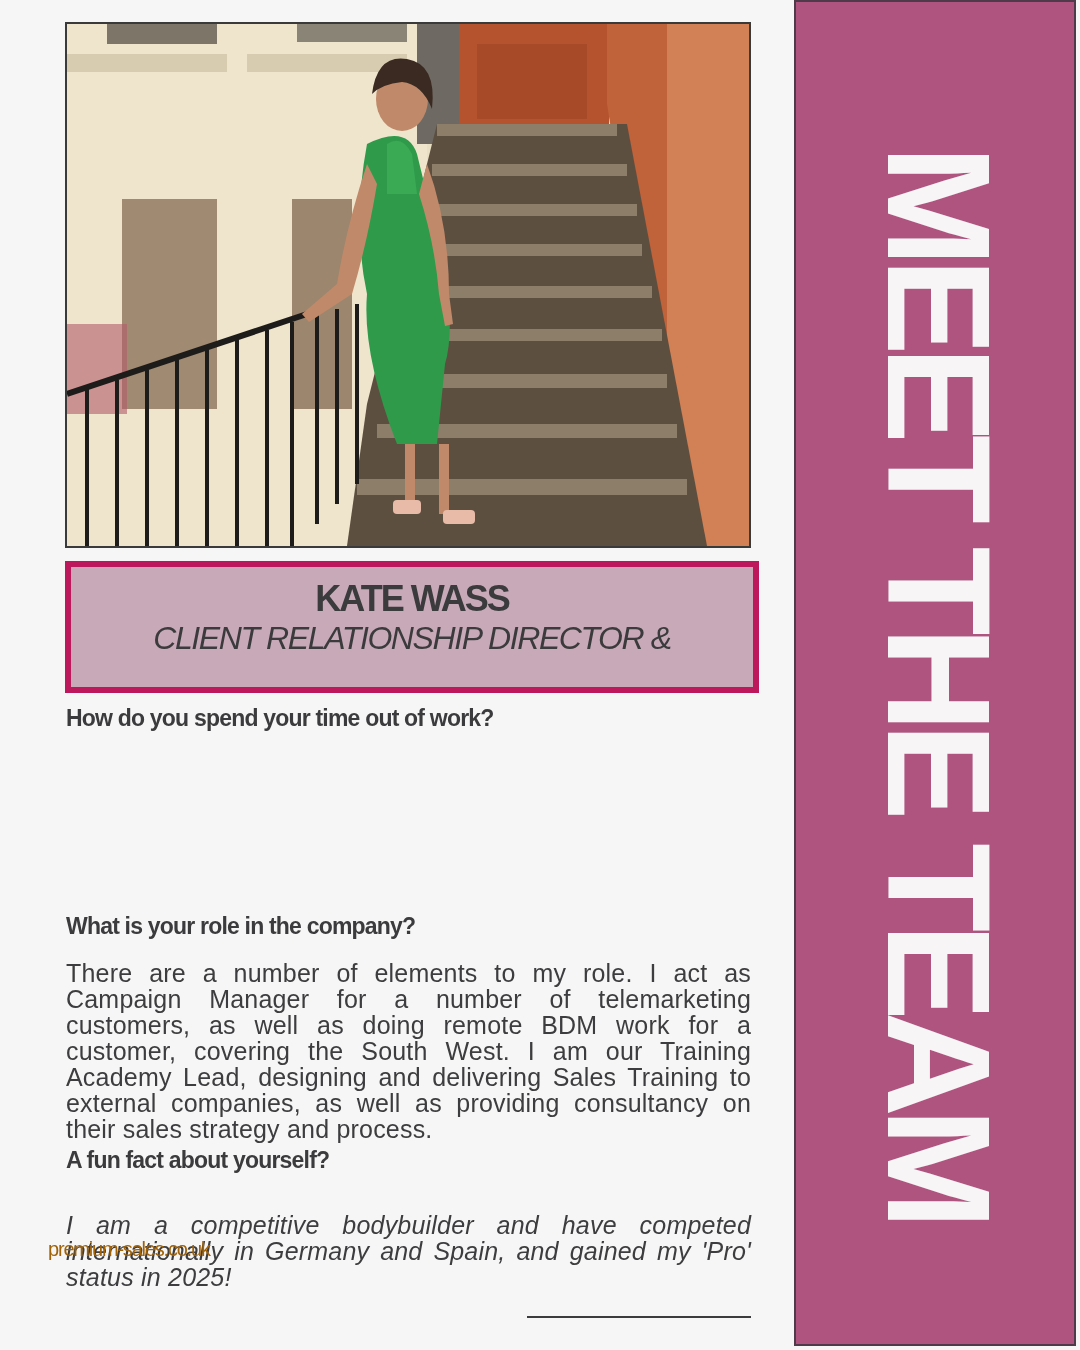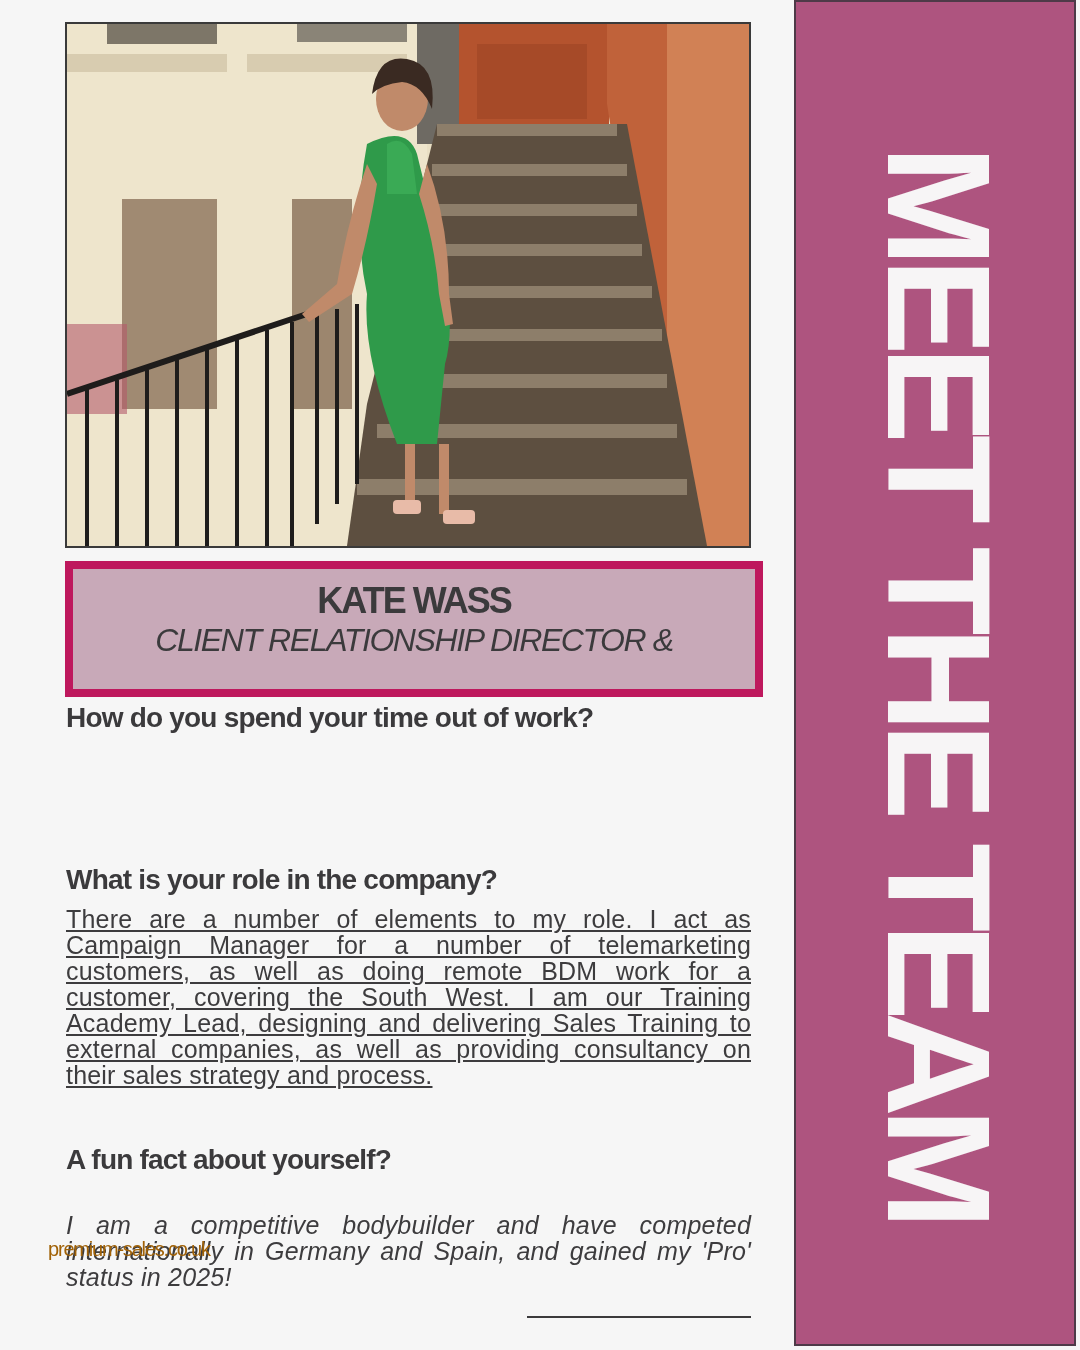--- a/index.html
+++ b/index.html
@@ -9,32 +9,32 @@
     font-family: "Liberation Sans", "DejaVu Sans", sans-serif;
     color: #3b3a3c;
   }
   .photo {
     position: absolute; left: 65px; top: 22px; width: 682px; height: 522px;
     border: 2px solid #3a3a3a; overflow: hidden; background: #d9c9a8;
   }
   .photo svg { display: block; width: 100%; height: 100%; }
   .namebox {
     position: absolute; left: 65px; top: 561px; width: 682px; height: 120px;
-    border: 8px solid #be185d; background: #c8a9b8; text-align: center;
+    border: 6px solid #be185d; background: #c8a9b8; text-align: center;
   }
   .name {
     margin-top: 12px; font-weight: 700; font-size: 36px; letter-spacing: -2px;
     color: #3b3a3c; line-height: 40px;
   }
   .role {
     font-style: italic; font-size: 32px; letter-spacing: -1.4px; line-height: 31px;
     color: #3b3a3c; margin-top: 4px;
   }
   .qa { position: absolute; left: 66px; width: 685px; }
-  .q { font-weight: 700; font-size: 28px; letter-spacing: -0.8px; color: #3b3a3c; line-height: 28px; }
+  .q { font-weight: 700; font-size: 23px; letter-spacing: -0.8px; color: #3b3a3c; line-height: 28px; }
   .a { font-size: 25px; line-height: 26px; color: #3d3c3e; text-align: justify; text-align-last: left; letter-spacing: 0.2px; }
   .footer-url { position: absolute; left: 48px; top: 1238px; font-size: 20px; letter-spacing: -1.2px; color: #a16207; }
   .footer-line { position: absolute; left: 527px; top: 1316px; width: 224px; height: 2px; background: #3b3a3c; }
   .side {
     position: absolute; left: 794px; top: 0; width: 282px; height: 1346px;
     background: #ae547f; border: 2px solid #4e3a48; box-sizing: border-box;
   }
   .side-title {
     position: absolute; left: 938px; top: 683px;
     transform: translate(-50%, -50%) rotate(90deg);
@@ -104,23 +104,23 @@
 
 <div class="namebox">
   <div class="name">KATE WASS</div>
   <div class="role">CLIENT RELATIONSHIP DIRECTOR &amp;</div>
 </div>
 
 <div class="qa" style="top:704px;">
   <div class="q">How do you spend your time out of work?</div>
 </div>
 
-<div class="qa" style="top:866px;">
+<div class="qa" style="top:912px;">
   <div class="q">What is your role in the company?</div>
-  <div class="a" style="margin-top:12px;text-decoration:underline;">There are a number of elements to my role. I act as Campaign Manager for a number of telemarketing customers, as well as doing remote BDM work for a customer, covering the South West. I am our Training Academy Lead, designing and delivering Sales Training to external companies, as well as providing consultancy on their sales strategy and process.</div>
+  <div class="a" style="margin-top:20px;">There are a number of elements to my role. I act as Campaign Manager for a number of telemarketing customers, as well as doing remote BDM work for a customer, covering the South West. I am our Training Academy Lead, designing and delivering Sales Training to external companies, as well as providing consultancy on their sales strategy and process.</div>
 </div>
 
 <div class="qa" style="top:1146px;">
   <div class="q">A fun fact about yourself?</div>
   <div class="a" style="margin-top:38px;font-style:italic;">I am a competitive bodybuilder and have competed internationally in Germany and Spain, and gained my 'Pro' status in 2025!</div>
 </div>
 
 <div class="footer-url">premium-sales.co.uk</div>
 <div class="footer-line"></div>
 

